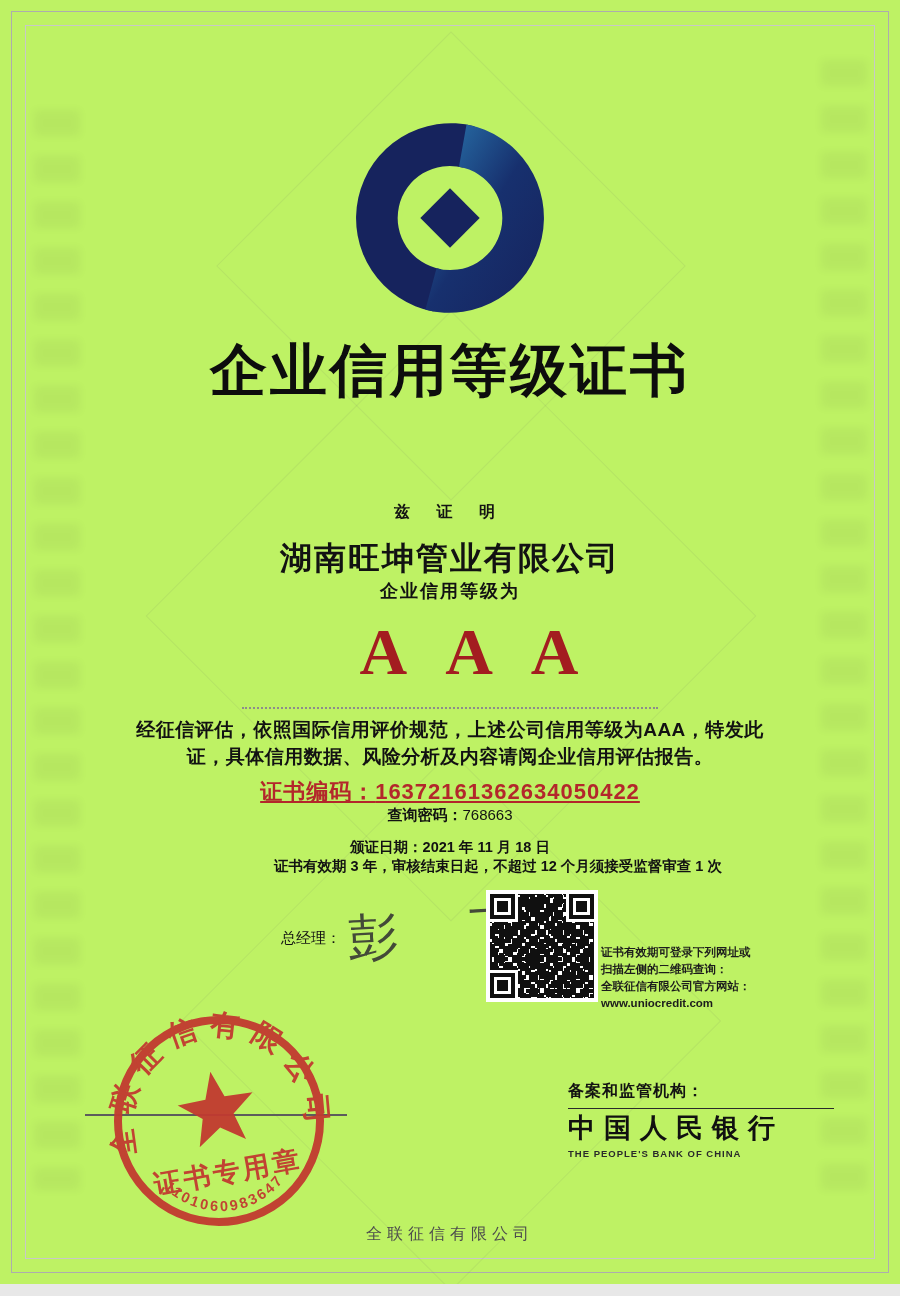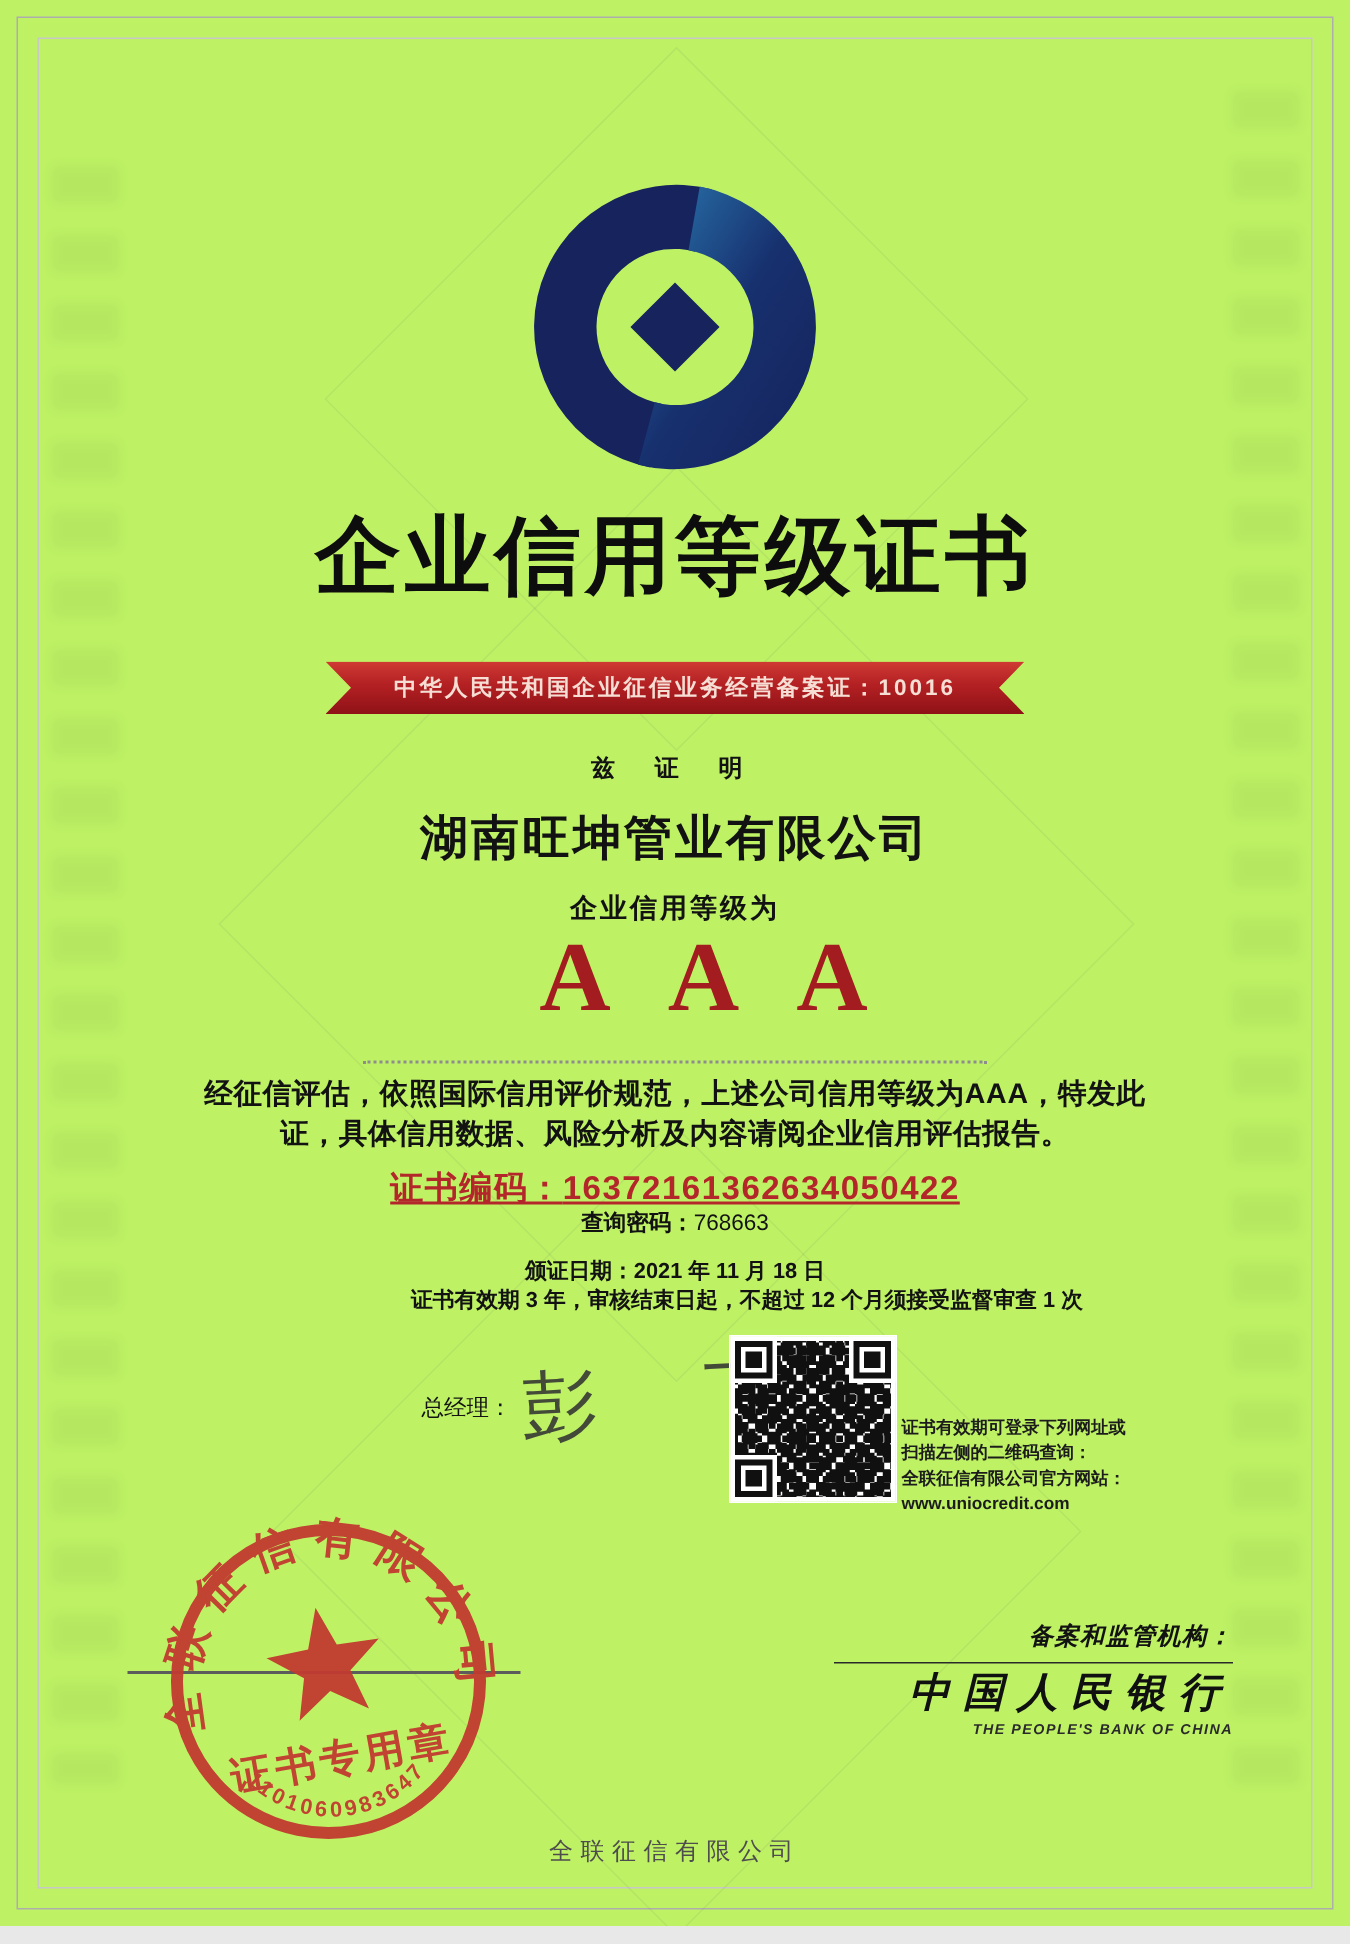--- a/index.html
+++ b/index.html
@@ -32,21 +32,21 @@
   .ribbon {
     position:absolute; top:441px; left:50%; transform:translateX(-50%);
     width:466px; height:35px; line-height:35px; text-align:center;
     background:linear-gradient(180deg,#cf3a33 0%, #b32023 45%, #8e1216 100%);
     clip-path:polygon(0 0,100% 0,calc(100% - 17px) 50%,100% 100%,0 100%,17px 50%);
     color:#f7ded4; font-size:15px; font-weight:700; letter-spacing:2px;
   }
 
   .certify   { top:502px; font-size:16px; font-weight:700; letter-spacing:11px; }
   .company   { top:537px; font-size:32px; font-weight:800; letter-spacing:2px; }
-  .rate-lbl  { top:593px; font-size:18px; font-weight:700; letter-spacing:2px; }
+  .rate-lbl  { top:579px; font-size:18px; font-weight:700; letter-spacing:2px; }
   .rating    { top:614px; font-family:"Liberation Serif", serif; font-size:66px; font-weight:700;
                color:#a31d20; letter-spacing:38px; padding-left:38px; }
   .dotline   { position:absolute; top:707px; left:50%; transform:translateX(-50%);
                width:416px; border-top:2px dotted #8d8d8d; }
   .statement { top:716px; font-size:19px; font-weight:700; line-height:27px; letter-spacing:.5px; }
   .certno    { top:777px; font-size:22px; font-weight:800; color:#b3272b; letter-spacing:1px;text-decoration:underline; }
   .password  { top:806px; font-size:15px; font-weight:700; }
   .password .val { font-weight:400; }
   .issue     { top:838px; font-size:14.5px; font-weight:700; }
   .validity  { top:857px; font-size:14.5px; font-weight:700;padding-left:48px; }
@@ -73,21 +73,21 @@
   .finder.tl { left:3px; top:3px; } .finder.tr { right:3px; top:3px; } .finder.bl { left:3px; bottom:3px; }
   .qr-note { position:absolute; left:601px; top:944px; width:205px; text-align:left;
              font-size:11.5px; font-weight:700; line-height:17px; color:#1c1c1c; }
 
   
   .sign-line-left { position:absolute; left:85px; top:1114px; width:262px; border-top:2px solid #5c5c5c; }
   .seal { position:absolute; left:104px; top:1006px; width:230px; height:230px;
           transform:rotate(-10deg); opacity:.95; }
 
   
-  .filing { position:absolute; left:556px; top:1081px; width:266px; text-align:right;font-style:italic; }
+  .filing { position:absolute; left:568px; top:1081px; width:266px; text-align:left; }
   .filing .lbl { font-size:16px; font-weight:700; letter-spacing:1px; }
   .filing .rule { border-top:1.5px solid #2a2a2a; margin-top:6px; }
   .filing .bank-cn { margin-top:1px; font-family:"Liberation Serif", serif; font-size:27px;
                      font-weight:900; letter-spacing:9px; color:#101010; }
   .filing .bank-en { margin-top:2px; font-size:9.5px; font-weight:700; letter-spacing:1px; color:#2a2a2a; }
 
   .footer { top:1224px; font-size:16px; letter-spacing:5px; color:#4d4d4d; }
 </style>
 </head>
 <body>
@@ -111,21 +111,20 @@
           <stop offset="1" stop-color="#2b7cb3"></stop>
         </linearGradient>
       </defs>
       <path d="M124.6,8.2 A95,95 0 1 0 83.5,193.6 L91,151.2 A52,52 0 1 1 113.5,49.8 Z" fill="#16235d"></path>
       <path d="M124.6,8.2 A95,95 0 1 0 83.5,193.6 L91,151.2 A52,52 0 1 1 113.5,49.8 Z" fill="url(#lg)" transform="rotate(180 100 100)"></path>
       <rect x="79" y="79" width="42" height="42" fill="#16235d" transform="rotate(45 100 100)"></rect>
     </svg>
   </div>
 
   <div class="center-abs title-cn">企业信用等级证书</div>
-  <div class="ribbon">中华人民共和国企业征信业务经营备案证：10016</div>
 
   <div class="center-abs certify">兹 证 明</div>
   <div class="center-abs company">湖南旺坤管业有限公司</div>
   <div class="center-abs rate-lbl">企业信用等级为</div>
   <div class="center-abs rating">AAA</div>
   <div class="dotline"></div>
   <div class="center-abs statement">
     <div>经征信评估，依照国际信用评价规范，上述公司信用等级为AAA，特发此</div>
     <div>证，具体信用数据、风险分析及内容请阅企业信用评估报告。</div>
   </div>

